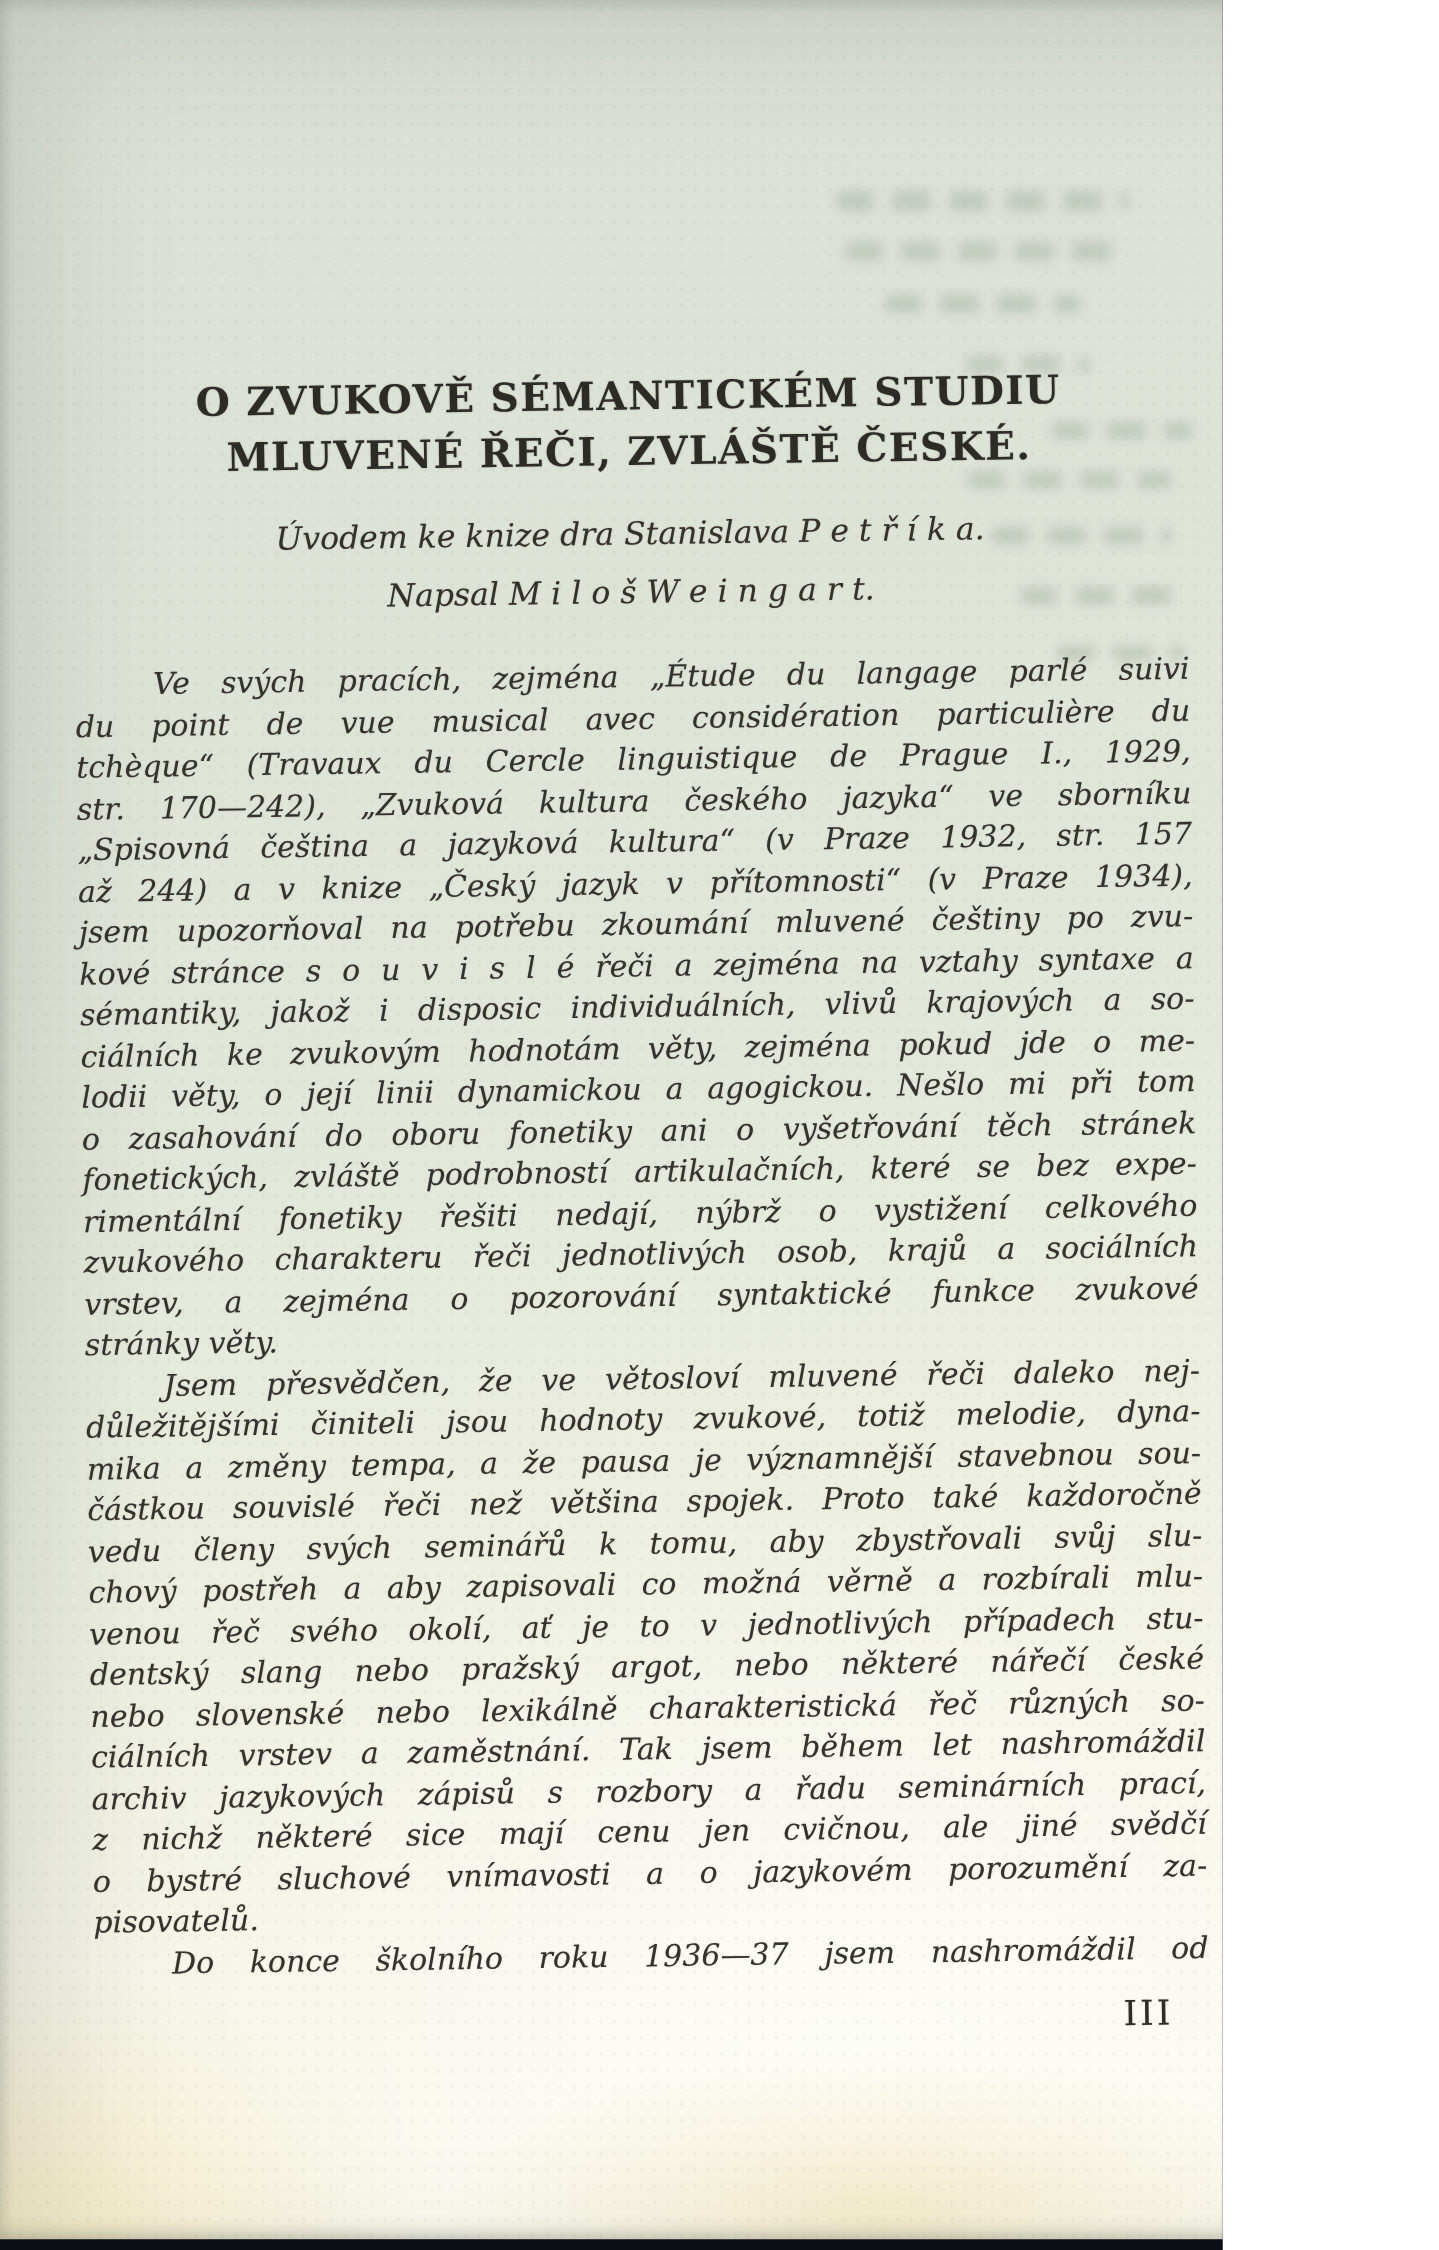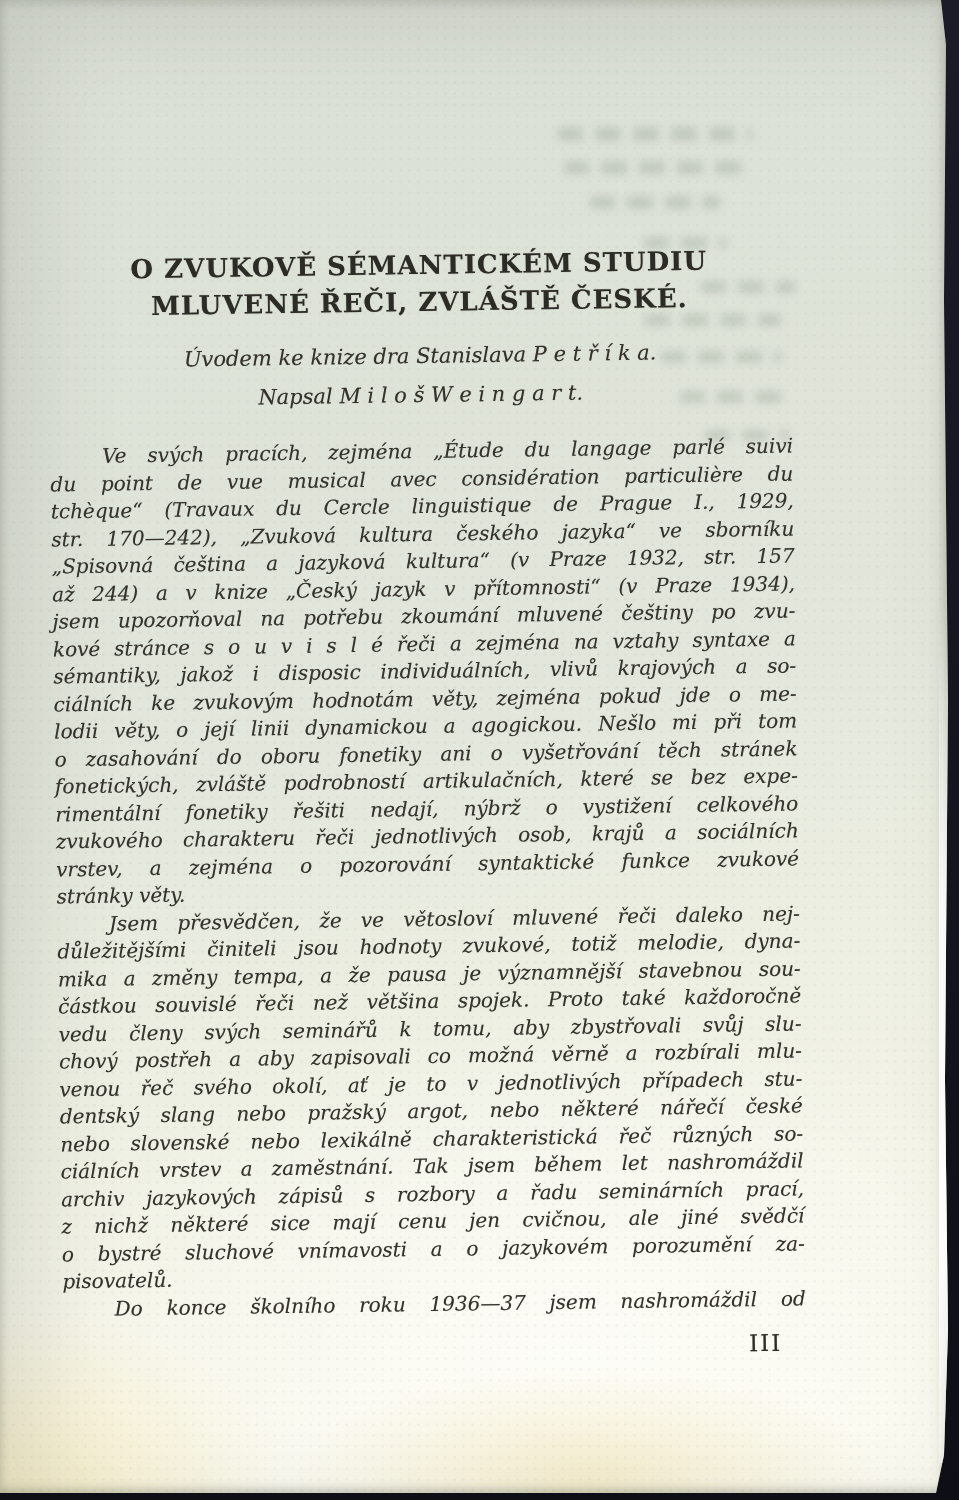--- a/index.html
+++ b/index.html
@@ -1,19 +1,19 @@
 <!DOCTYPE html>
 <html><head>
 <meta charset="utf-8">
 <style>
   html,body { margin:0; padding:0; }
   body { width:959px; height:1500px; overflow:hidden;
          font-family:"DejaVu Serif", serif; }
 
-  .scan { position:relative; width:959px; height:1500px;
+  .scan { position:relative; width:815px; height:1500px;
           background:linear-gradient(180deg,#1b1c28 0%,#14151f 55%,#0e0e16 100%);
           overflow:hidden; }
 
   
   .page { position:absolute; left:0; top:0; width:948px; height:1493px;
           background:
             radial-gradient(ellipse 420px 160px at 62% 99%, rgba(232,212,140,.38), rgba(232,212,140,0) 70%),
             radial-gradient(ellipse 380px 260px at 2% 100%, rgba(243,228,170,.55), rgba(243,228,170,0) 70%),
             radial-gradient(ellipse 700px 500px at 60% 92%, rgba(255,255,252,.75), rgba(255,255,252,0) 75%),
             linear-gradient(168deg,#dbe0d6 0%, #dee3d8 28%, #e3e7db 48%, #eef0e3 68%, #f7f6ea 84%, #fbfaee 100%);

